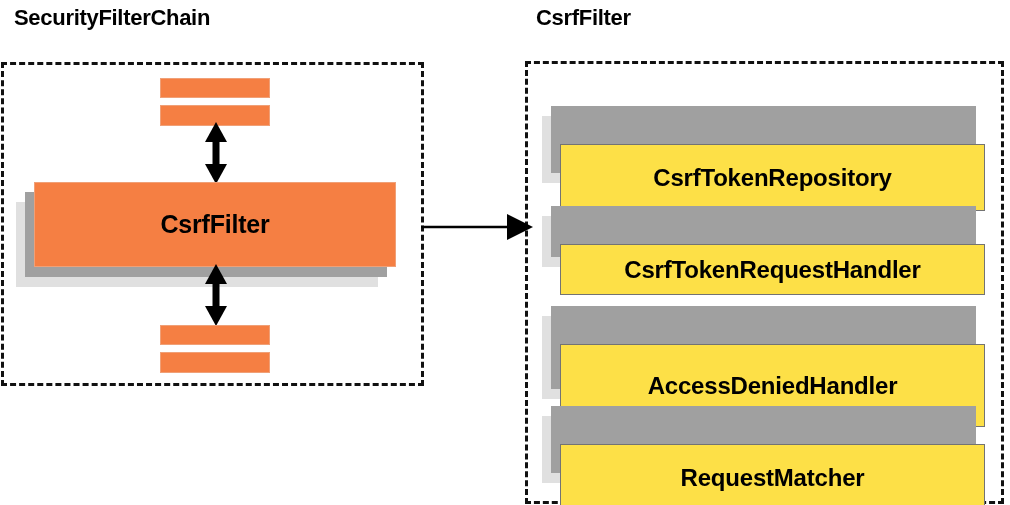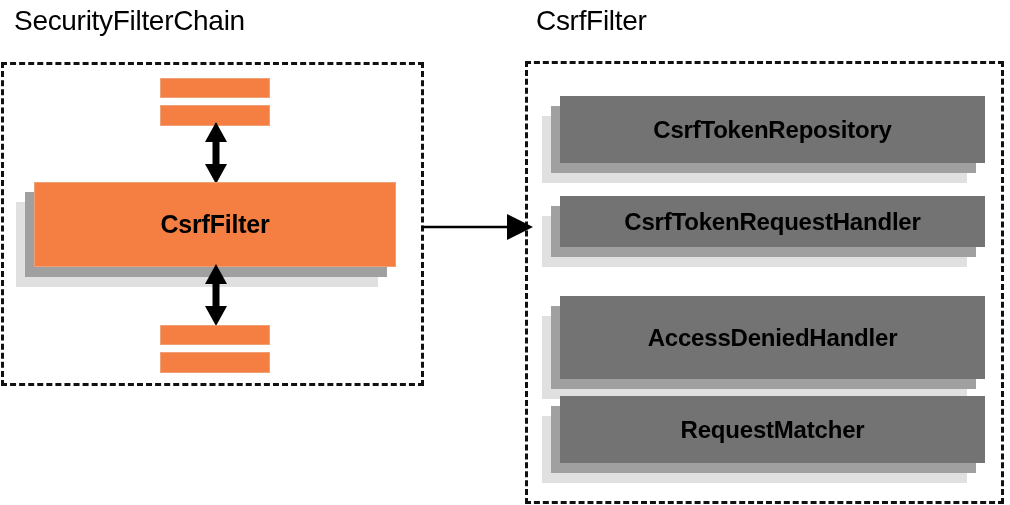--- a/index.html
+++ b/index.html
@@ -14,22 +14,22 @@
     position: relative;
     width: 1010px;
     height: 505px;
     background: #ffffff;
     overflow: hidden;
   }
 
   
   .panel-title {
     position: absolute;
-    font-size: 28px;
-    font-weight: normal;
+    font-size: 22px;
+    font-weight: bold;
     color: #000000;
     letter-spacing: -0.3px;
     white-space: nowrap;
     line-height: 1;
   }
   #title-left  { left: 14px;  top: 7px; }
   #title-right { left: 536px; top: 7px; }
 
   
   .dashed-box {
@@ -71,22 +71,23 @@
     font-weight: bold;
     color: #000000;
     letter-spacing: -0.2px;
     white-space: nowrap;
   }
   .card3d.orange .face {
     background: #f57f43;
     border: 1px solid #f0a077;
   }
   .card3d.blue .face {
-    background: #737373;
+    background: #fde047;
     border: 1px solid #737373;
+    margin-top: 48px;
   }
 
   
   #card-csrffilter {
     left: 34px; top: 182px; width: 362px; height: 85px;
   }
   #card-csrffilter .face { font-size: 25px; }
 
   
   #card-csrftokenrepository     { left: 560px; top: 96px;  width: 425px; height: 67px; }

